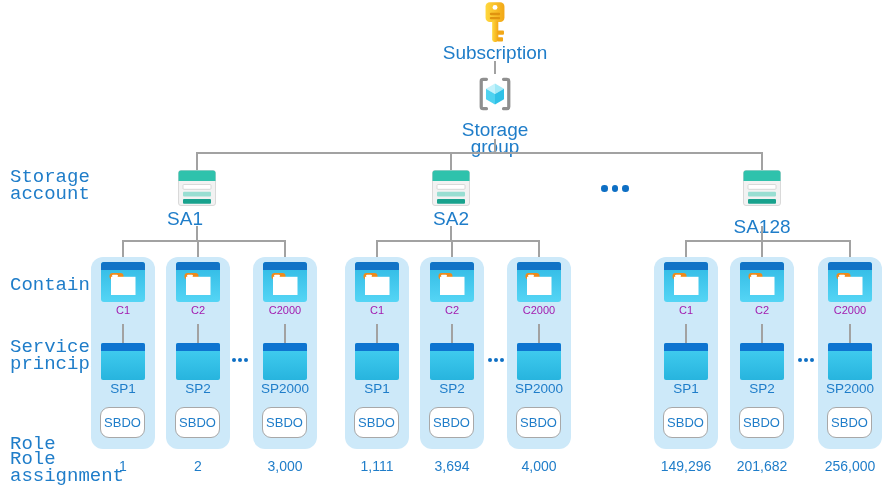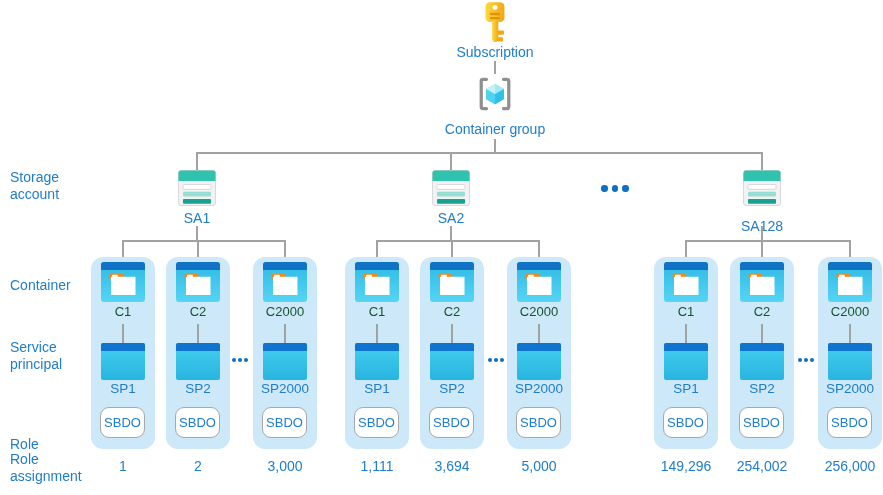--- a/index.html
+++ b/index.html
@@ -1,29 +1,29 @@
 <!DOCTYPE html>
 <html><head>
 <meta charset="utf-8">
 <style>
   html,body{margin:0;padding:0;background:#fff;}
   .canvas{position:relative;width:883px;height:495px;background:#ffffff;
           font-family:"Liberation Sans",sans-serif;overflow:hidden;}
   .vline{position:absolute;width:1.5px;background:#a2a2a2;}
   .hline{position:absolute;height:1.5px;background:#a2a2a2;}
-  .lbl{position:absolute;color:#1f7dc9;font-size:14px;line-height:17px;}
+  .lbl{position:absolute;color:#1f7dc9;font-size:19px;line-height:17px;}
   .center{text-align:center;}
-  .rowlbl{left:10px;width:82px;}
+  .rowlbl{left:10px;width:82px;font-family:Liberation Mono, monospace;}
   .node{position:absolute;}
   
   .col{position:absolute;top:240px;width:64px;height:245px;}
   .col .drop{position:absolute;left:31.2px;top:0;width:1.5px;height:25px;background:#a2a2a2;}
   .pill{position:absolute;top:17px;left:0;width:64px;height:192px;background:#cde9f9;border-radius:12px;}
   .cicon{position:absolute;top:22px;left:10px;}
-  .clabel{position:absolute;top:64px;left:-8px;width:80px;text-align:center;color:#14532d;font-size:13px;white-space:nowrap;}
+  .clabel{position:absolute;top:64px;left:-8px;width:80px;text-align:center;color:#a21caf;font-size:11px;white-space:nowrap;}
   .csp{position:absolute;left:31.2px;top:84px;width:1.5px;height:21px;background:#a2a2a2;}
   .spicon{position:absolute;top:103px;left:10px;}
   .splabel{position:absolute;top:141px;left:-8px;width:80px;text-align:center;color:#1f7dc9;font-size:13.5px;white-space:nowrap;}
   .sbdo{position:absolute;top:167px;left:9px;width:43px;height:29px;background:#ffffff;
         border:1.6px solid #a8a8a8;border-radius:9px;color:#1f7dc9;font-size:13px;
         display:flex;align-items:center;justify-content:center;}
   .num{position:absolute;top:218px;left:-8px;width:80px;text-align:center;color:#1f7dc9;font-size:14px;white-space:nowrap;}
   .dots{position:absolute;display:flex;gap:4px;align-items:center;}
   .dots i{display:block;width:6.5px;height:6.5px;border-radius:50%;background:#0e6fc4;}
   .dots.small{gap:2px;}
@@ -87,38 +87,38 @@
 <div class="canvas">
 
   <svg class="node" style="left:478px;top:1px" width="34" height="44">
       <use href="#sym-key"></use>
     </svg>
   <div class="lbl center" style="left:435px;top:44px;width:120px">Subscription</div>
   <div class="vline" style="left:494.3px;top:61px;height:13px"></div>
   <svg class="node" style="left:476px;top:75px" width="38" height="38">
       <use href="#sym-rg"></use>
     </svg>
-  <div class="lbl center" style="left:435px;top:121px;width:120px">Container group</div>
+  <div class="lbl center" style="left:435px;top:121px;width:120px">Storage group</div>
   <div class="vline" style="left:494.3px;top:139px;height:14px"></div>
 
   <div class="hline" style="left:196px;top:152px;width:566px"></div>
   <div class="vline" style="left:196.3px;top:152px;height:18px"></div>
   <div class="vline" style="left:450.3px;top:152px;height:18px"></div>
   <div class="vline" style="left:761.3px;top:152px;height:18px"></div>
 
   <div class="lbl rowlbl" style="top:169px">Storage account</div>
   <div class="lbl rowlbl" style="top:277px">Container</div>
   <div class="lbl rowlbl" style="top:339px">Service principal</div>
   <div class="lbl rowlbl" style="top:436px">Role</div>
   <div class="lbl rowlbl" style="top:451px">Role assignment</div>
 
   <svg class="node" style="left:178px;top:170px" width="38" height="36">
       <use href="#sym-sa"></use>
     </svg>
-  <div class="lbl center" style="left:157px;top:210px;width:80px">SA1</div>
+  <div class="lbl center" style="left:145px;top:210px;width:80px">SA1</div>
   <svg class="node" style="left:432px;top:170px" width="38" height="36">
       <use href="#sym-sa"></use>
     </svg>
   <div class="lbl center" style="left:411px;top:210px;width:80px">SA2</div>
   <svg class="node" style="left:743px;top:170px" width="38" height="36">
       <use href="#sym-sa"></use>
     </svg>
   <div class="lbl center" style="left:722px;top:218px;width:80px">SA128</div>
 
   <div class="dots" style="left:601px;top:185px">
@@ -226,21 +226,21 @@
     <svg class="cicon" width="44" height="40">
         <use href="#sym-container"></use>
       </svg>
     <div class="clabel">C2000</div>
     <div class="csp"></div>
     <svg class="spicon" width="44" height="37">
         <use href="#sym-sp"></use>
       </svg>
     <div class="splabel">SP2000</div>
     <div class="sbdo">SBDO</div>
-    <div class="num">5,000</div>
+    <div class="num">4,000</div>
   </div>
 
   <div class="col" style="left:654px">
     <div class="drop"></div>
     <div class="pill"></div>
     <svg class="cicon" width="44" height="40">
         <use href="#sym-container"></use>
       </svg>
     <div class="clabel">C1</div>
     <div class="csp"></div>
@@ -257,21 +257,21 @@
     <svg class="cicon" width="44" height="40">
         <use href="#sym-container"></use>
       </svg>
     <div class="clabel">C2</div>
     <div class="csp"></div>
     <svg class="spicon" width="44" height="37">
         <use href="#sym-sp"></use>
       </svg>
     <div class="splabel">SP2</div>
     <div class="sbdo">SBDO</div>
-    <div class="num">254,002</div>
+    <div class="num">201,682</div>
   </div>
   <div class="dots small" style="left:798px;top:358px">
       <i></i>
       <i></i>
       <i></i>
     </div>
   <div class="col" style="left:818px">
     <div class="drop"></div>
     <div class="pill"></div>
     <svg class="cicon" width="44" height="40">

